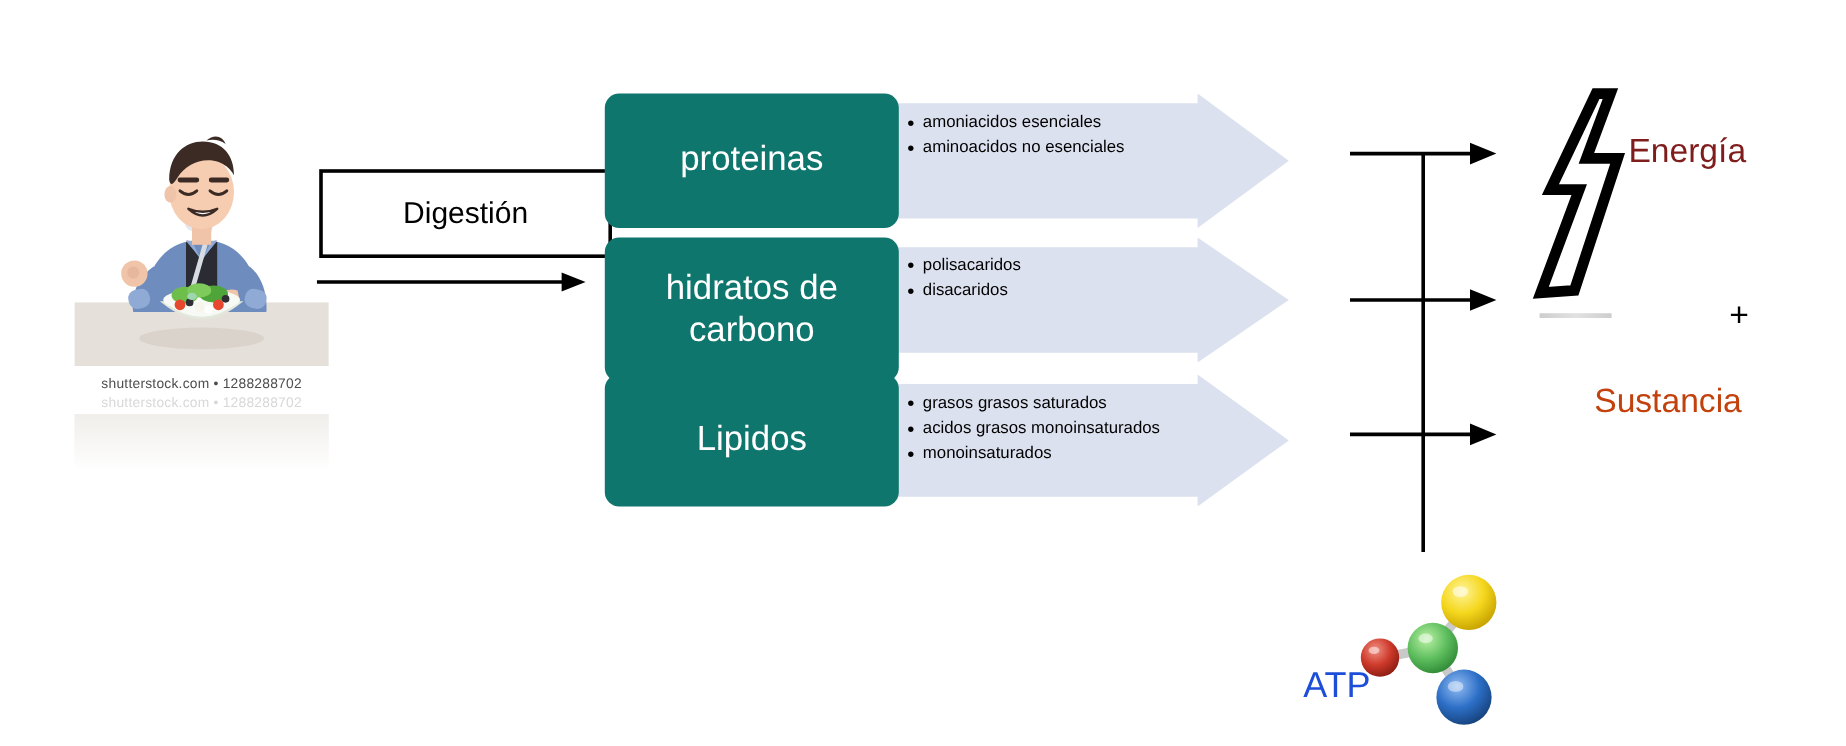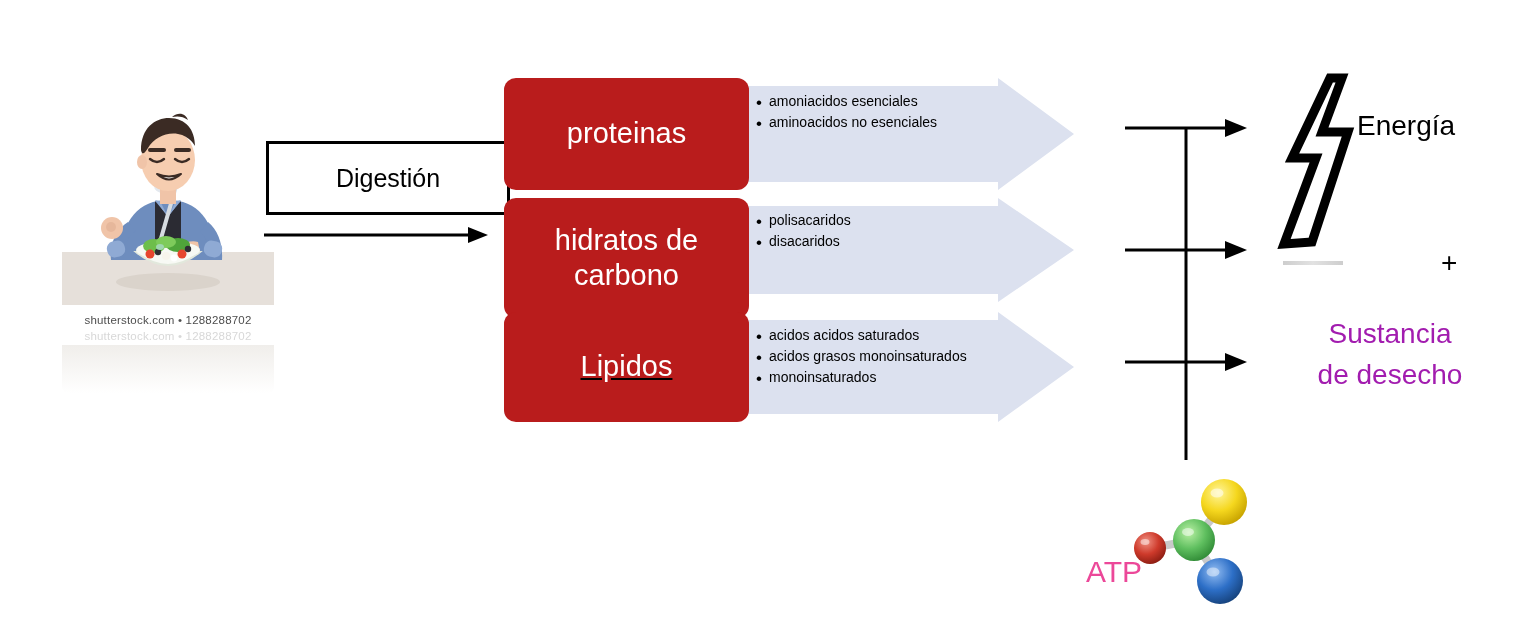--- a/index.html
+++ b/index.html
@@ -84,31 +84,31 @@
   .row-carbs        { top: 198px; height: 104px; }
   .row-lipids       { top: 312px; height: 110px; }
 
   .nutrient-arrow-svg { position: absolute; left: 0; top: 0; }
 
   .nutrient-label-box {
     position: absolute;
     left: 0;
     top: 0;
     width: 245px;
-    background: #b91c1c;
+    background: #0f766e;
     border-radius: 12px;
     display: flex;
     align-items: center;
     justify-content: center;
     box-sizing: border-box;
     padding: 2px 8px;
   }
   .row-proteins .nutrient-label-box { height: 112px; }
   .row-carbs    .nutrient-label-box { height: 120px; }
-  .row-lipids   .nutrient-label-box { height: 110px; text-decoration: underline; }
+  .row-lipids   .nutrient-label-box { height: 110px; }
 
   .nutrient-label-text {
     color: #ffffff;
     font-size: 29px;
     line-height: 1.22;
     text-align: center;
     font-family: "Liberation Sans", sans-serif;
   }
 
   .nutrient-bullets {
@@ -140,21 +140,21 @@
 
   
   #connector-group { left: 1125px; top: 70px; }
 
   
   #energy-bolt { left: 1268px; top: 72px; }
   #energy-label {
     left: 1357px;
     top: 110px;
     font-size: 28px;
-    color: #000000;
+    color: #7f1d1d;
     white-space: nowrap;
   }
   #bolt-watermark {
     left: 1283px;
     top: 261px;
     width: 60px;
     height: 4px;
     background: linear-gradient(90deg,#bdbdbd,#d8d8d8,#bdbdbd);
     opacity: .75;
   }
@@ -162,34 +162,34 @@
     left: 1441px;
     top: 249px;
     font-size: 28px;
     color: #000000;
     line-height: 1;
   }
   #waste-label {
     left: 1300px;
     top: 314px;
     font-size: 28px;
-    color: #a21caf;
+    color: #c2410c;
     line-height: 1.45;
     text-align: center;
     width: 180px;
     white-space: nowrap;
   }
 
   
   #atp-molecule { left: 1128px; top: 478px; }
   #atp-label {
     left: 1086px;
     top: 557px;
     font-size: 30px;
-    color: #ec4899;
+    color: #1d4ed8;
     line-height: 1;
   }
 </style>
 </head>
 <body>
 
 <div id="stage">
 
   <div class="abs" id="person-illustration">
     <svg width="212" height="205" viewBox="0 0 212 205" xmlns="http://www.w3.org/2000/svg">
@@ -289,21 +289,21 @@
   </div>
 
   <div class="abs nutrient-row row-lipids">
     <svg class="nutrient-arrow-svg" width="570" height="110" viewBox="0 0 570 110" xmlns="http://www.w3.org/2000/svg">
       <polygon points="0,8 494,8 494,0 570,55 494,110 494,102 0,102" fill="#DCE1EF"></polygon>
     </svg>
     <div class="nutrient-label-box">
       <span class="nutrient-label-text">Lipidos</span>
     </div>
     <div class="nutrient-bullets">
-      <div class="bullet-item">acidos acidos saturados</div>
+      <div class="bullet-item">grasos grasos saturados</div>
       <div class="bullet-item">acidos grasos monoinsaturados</div>
       <div class="bullet-item">monoinsaturados</div>
     </div>
   </div>
 
   <div class="abs" id="connector-group">
     <svg width="140" height="400" viewBox="0 0 140 400" xmlns="http://www.w3.org/2000/svg">
 
       <line x1="61" y1="58" x2="61" y2="390" stroke="#000000" stroke-width="3"></line>
 
@@ -321,21 +321,20 @@
   <div class="abs" id="energy-bolt">
     <svg width="92" height="180" viewBox="0 0 92 180" xmlns="http://www.w3.org/2000/svg">
       <path d="M62 6 L24 86 L48 86 L16 172 L44 170 L80 60 L54 60 L74 6 Z" fill="#FFFFFF" stroke="#000000" stroke-width="9" stroke-linejoin="miter"></path>
     </svg>
   </div>
   <div class="abs" id="energy-label">Energía</div>
   <div class="abs" id="bolt-watermark"></div>
   <div class="abs" id="plus-sign">+</div>
   <div class="abs" id="waste-label">
     <div>Sustancia</div>
-    <div>de desecho</div>
   </div>
 
   <div class="abs" id="atp-molecule">
     <svg width="140" height="130" viewBox="0 0 140 130" xmlns="http://www.w3.org/2000/svg">
       <defs>
         <radialGradient id="gGreen" cx="38%" cy="32%" r="72%">
           <stop offset="0%" stop-color="#B9F0A4"></stop>
           <stop offset="55%" stop-color="#5FBF5F"></stop>
           <stop offset="100%" stop-color="#2F8A35"></stop>
         </radialGradient>

